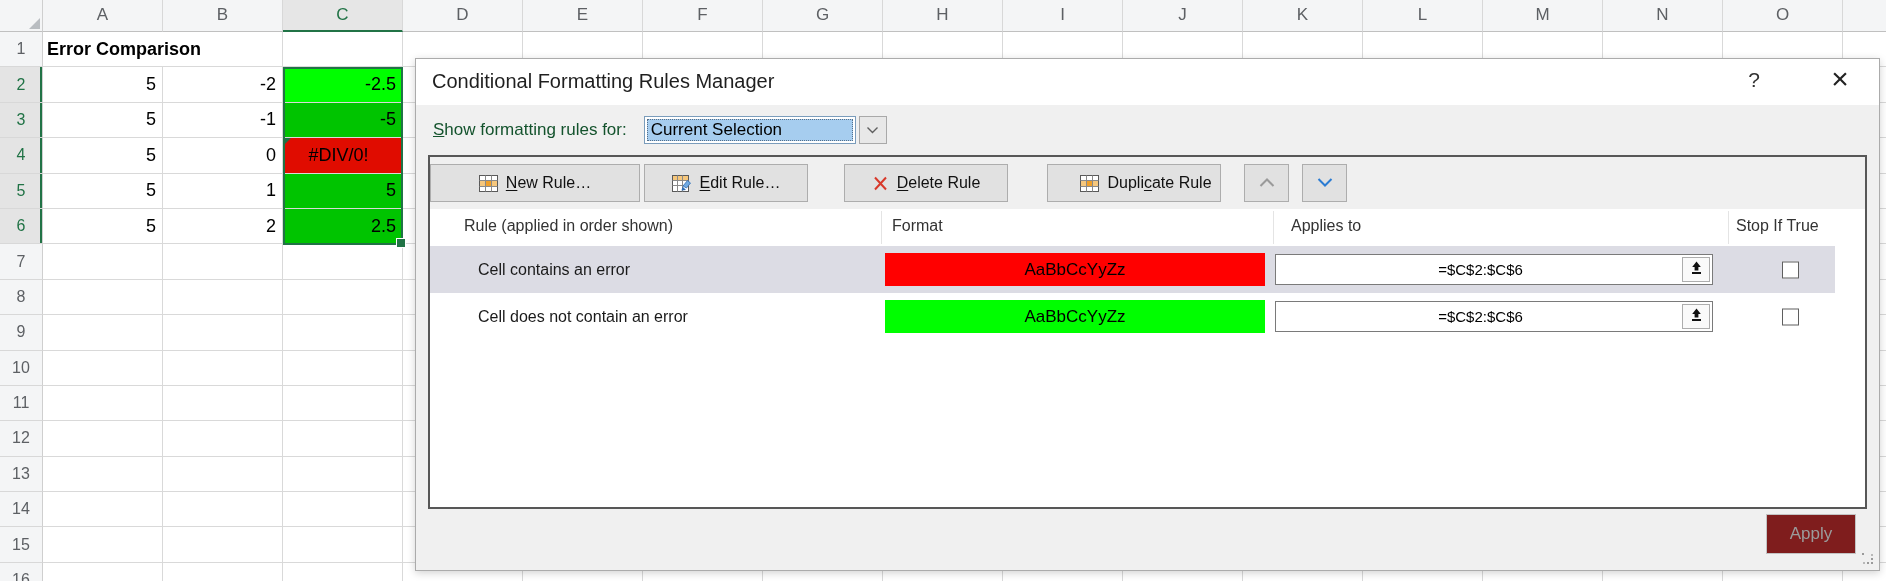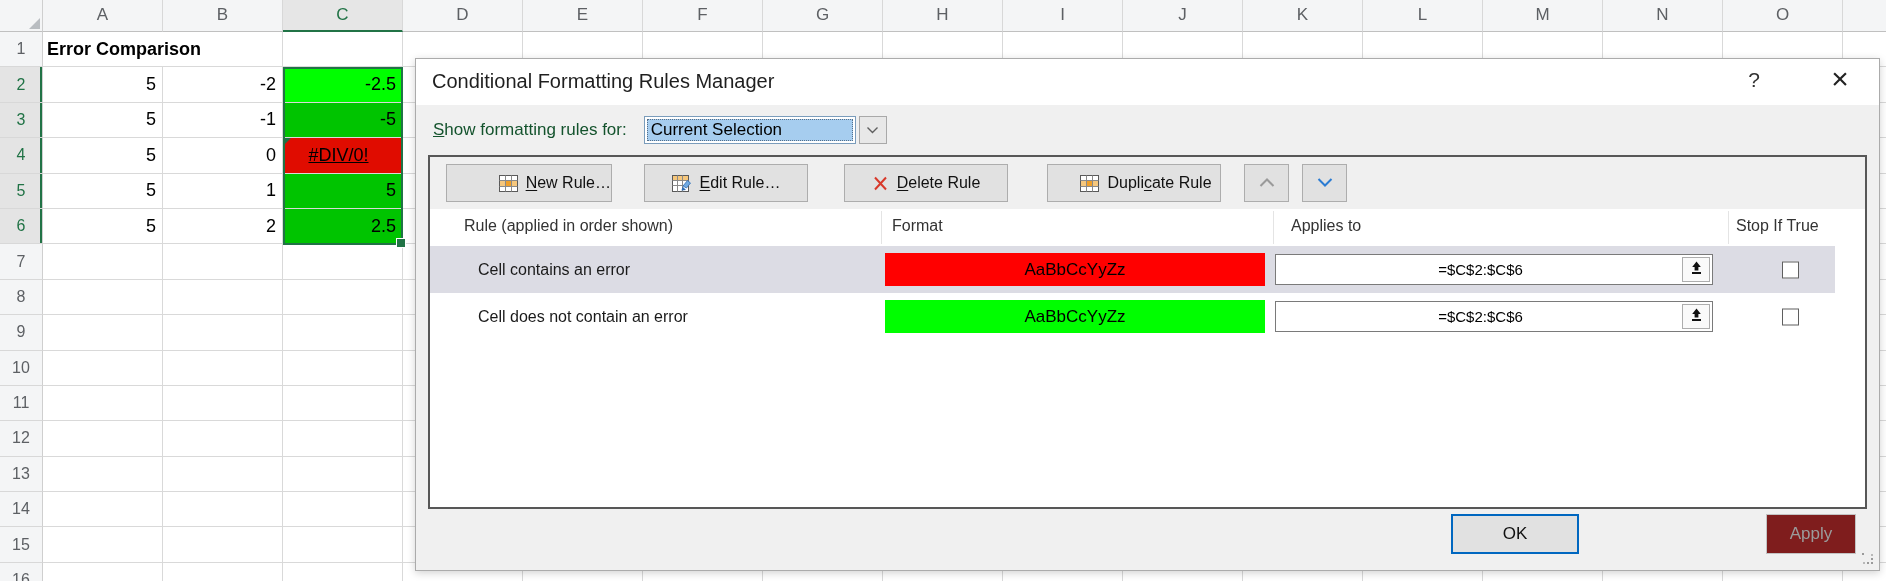--- a/index.html
+++ b/index.html
@@ -19,21 +19,21 @@
   .colh.filler{flex:1 1 auto;border-right:none;}
   #grid-rows{position:absolute;top:32px;left:0;right:0;bottom:0;}
   .g-row{display:flex;height:35.4px;}
   .rowh{width:43px;flex:0 0 43px;box-sizing:border-box;background:#f4f5f6;border-right:1px solid #cfcfcf;border-bottom:1px solid #d8d8d8;
         text-align:center;font-size:16px;color:#5d6064;display:flex;align-items:center;justify-content:center;}
   .rowh.sel{background:#e4e4e4;color:var(--excel-green);box-shadow:inset -2px 0 0 var(--excel-green);}
   .cell{width:120px;flex:0 0 120px;box-sizing:border-box;border-right:1px solid #d9d9d9;border-bottom:1px solid #d9d9d9;
         font-size:18px;color:#000;display:flex;align-items:center;justify-content:flex-end;padding-right:6px;position:relative;}
   .cell.filler{flex:1 1 auto;border-right:none;}
   .cell.a1{font-weight:bold;justify-content:flex-start;padding-left:4px;border-right:none;white-space:nowrap;overflow:visible;z-index:2;}
-  .cell.ctr{justify-content:center;padding-right:8px;text-decoration:underline;}
+  .cell.ctr{justify-content:center;padding-right:8px;}
   .c-active-green{background:var(--cell-active-green);}
   .c-selected-green{background:var(--cell-selected-green);}
   .c-selected-red{background:var(--cell-error-red);}
   .err-tri{position:absolute;left:0;top:0;width:0;height:0;border-top:8px solid #1e7145;border-right:8px solid transparent;}
   #sel-overlay{position:absolute;left:283px;top:67px;width:120px;height:178px;border:2px solid var(--excel-green);box-sizing:border-box;z-index:4;pointer-events:none;}
   #fill-handle{position:absolute;right:-5px;bottom:-5px;width:8px;height:8px;background:var(--excel-green);border:1px solid #fff;}
   
   #dialog{position:absolute;left:415px;top:58px;width:1465px;height:513px;background:#f0f0f0;
           border:1px solid #ababab;box-sizing:border-box;z-index:10;box-shadow:0 2px 8px rgba(0,0,0,.18);}
   .titlebar{height:46px;background:#ffffff;position:relative;}
@@ -432,21 +432,21 @@
       <div class="combo-btn">
         <span id="combo-chevron"><svg width="13" height="9" viewBox="0 0 13 9">
               <path d="M1.5 1.5 L6.5 6.5 L11.5 1.5" fill="none" stroke="#5f5f5f" stroke-width="1.4"></path>
             </svg></span>
       </div>
     </div>
   </div>
 
   <div class="content-box">
     <div class="cf-toolbar" id="cf-toolbar">
-        <button class="tb-btn" style="left: 16px; width: 166px; justify-content: flex-end;">
+        <button class="tb-btn" style="left: 0; width: 210px;">
           <span class="tb-ic">
             <svg width="19" height="17" viewBox="0 0 19 17">
               <rect x="0.5" y="0.5" width="18" height="16" fill="#fff" stroke="#5a5a5a"></rect>
               <rect x="1" y="6" width="17" height="5" fill="#f6c77c"></rect>
               <rect x="7" y="6" width="5" height="5" fill="#f0a029"></rect>
               <path d="M0.5 5.5H18.5M0.5 11.5H18.5M6.5 0.5V16.5M12.5 0.5V16.5" stroke="#8a8a8a" fill="none"></path>
             </svg>
           </span>
           <span class="tb-lbl"><u>N</u>ew Rule…</span>
         </button>
@@ -529,19 +529,18 @@
                   <rect x="3" y="11" width="9" height="2" fill="#111"></rect>
                 </svg></span>
             </span>
           </div>
           <span class="cb"></span>
         </div>
       </div>
   </div>
 
   <div class="dlg-footer">
-    <button class="btn ok">OK</button>
     <button class="btn apply">Apply</button>
     <span class="resize-grip">
         <i></i>
       </span>
   </div>
 </div>
 
 </body></html>

